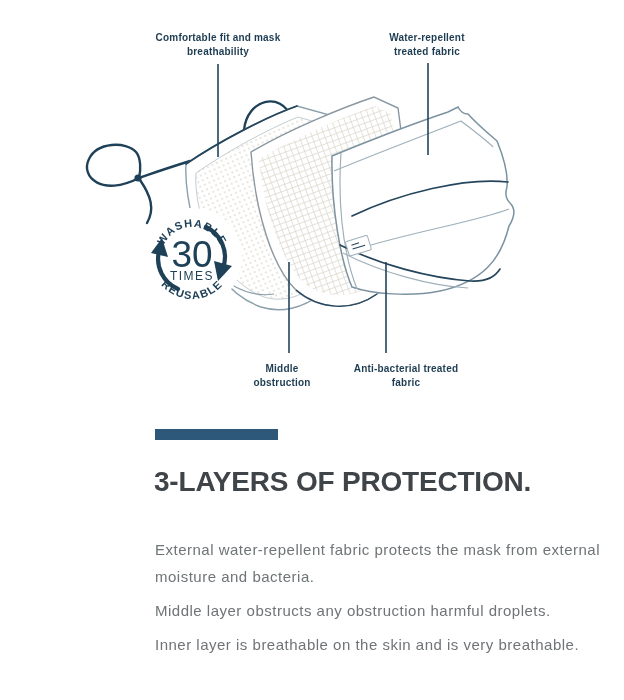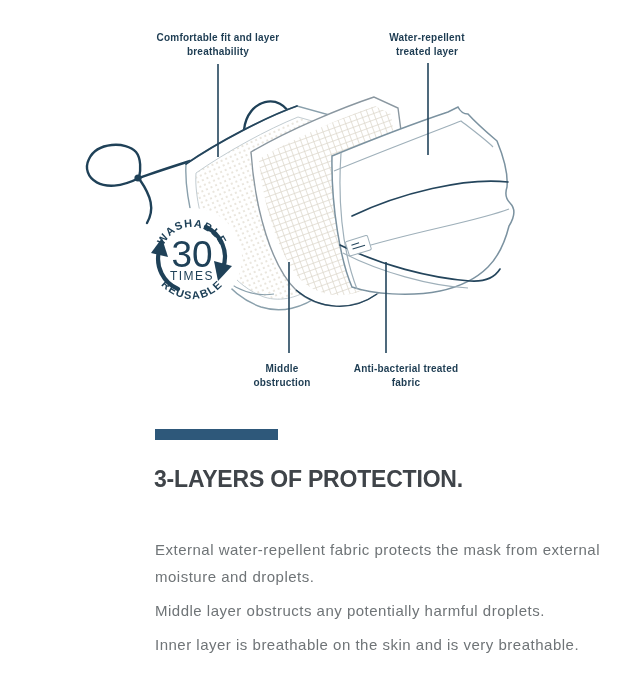--- a/index.html
+++ b/index.html
@@ -26,21 +26,21 @@
   .callout.bl{left:237px;top:362px;width:90px;}
   .callout.br{left:351px;top:362px;width:110px;text-align:center;}
   .divider-bar{
     position:absolute;left:155px;top:429px;
     width:123px;height:11px;background:#2e587a;
   }
   .section-heading{
     position:absolute;left:154px;top:466px;width:440px;
     margin:0;
     color:#3f4449;
-    font-size:23px;font-weight:bold;letter-spacing:-.2px;
+    font-size:28px;font-weight:bold;letter-spacing:-.2px;
   }
   .section-body{
     position:absolute;left:155px;top:536px;width:445px;
   }
   .section-body p{
     margin:0 0 7px 0;
     color:#6f7477;
     font-size:15px;line-height:27px;letter-spacing:.5px;
   }
 </style>
@@ -111,26 +111,26 @@
       <text x="192" y="267" font-size="37" fill="#1f4158" text-anchor="middle">30</text>
       <text x="192" y="280" font-size="12" fill="#1f4158" text-anchor="middle" letter-spacing="1.5">TIMES</text>
       <text font-size="11" font-weight="bold" fill="#1f4158" letter-spacing="1.2">
         <textPath href="#arcBot" startOffset="50%" text-anchor="middle">REUSABLE</textPath>
       </text>
     </g>
 
     <path d="M218,64 V157 M428,63 V155 M289,262 V353 M386,262 V353" stroke="#24455c" stroke-width="1.6"></path>
   </svg>
 
-  <div class="callout tl">Comfortable fit and layer breathability</div>
-  <div class="callout tr">Water-repellent treated layer</div>
+  <div class="callout tl">Comfortable fit and mask breathability</div>
+  <div class="callout tr">Water-repellent treated fabric</div>
   <div class="callout bl">Middle obstruction</div>
   <div class="callout br">Anti-bacterial treated fabric</div>
 
   <div class="divider-bar"></div>
   <h2 class="section-heading">3-LAYERS OF PROTECTION.</h2>
   <div class="section-body">
-    <p>External water-repellent fabric protects the mask from external moisture and droplets.</p>
-    <p>Middle layer obstructs any potentially harmful droplets.</p>
+    <p>External water-repellent fabric protects the mask from external moisture and bacteria.</p>
+    <p>Middle layer obstructs any obstruction harmful droplets.</p>
     <p>Inner layer is breathable on the skin and is very breathable.</p>
   </div>
 
 </div>
 
 </body></html>

